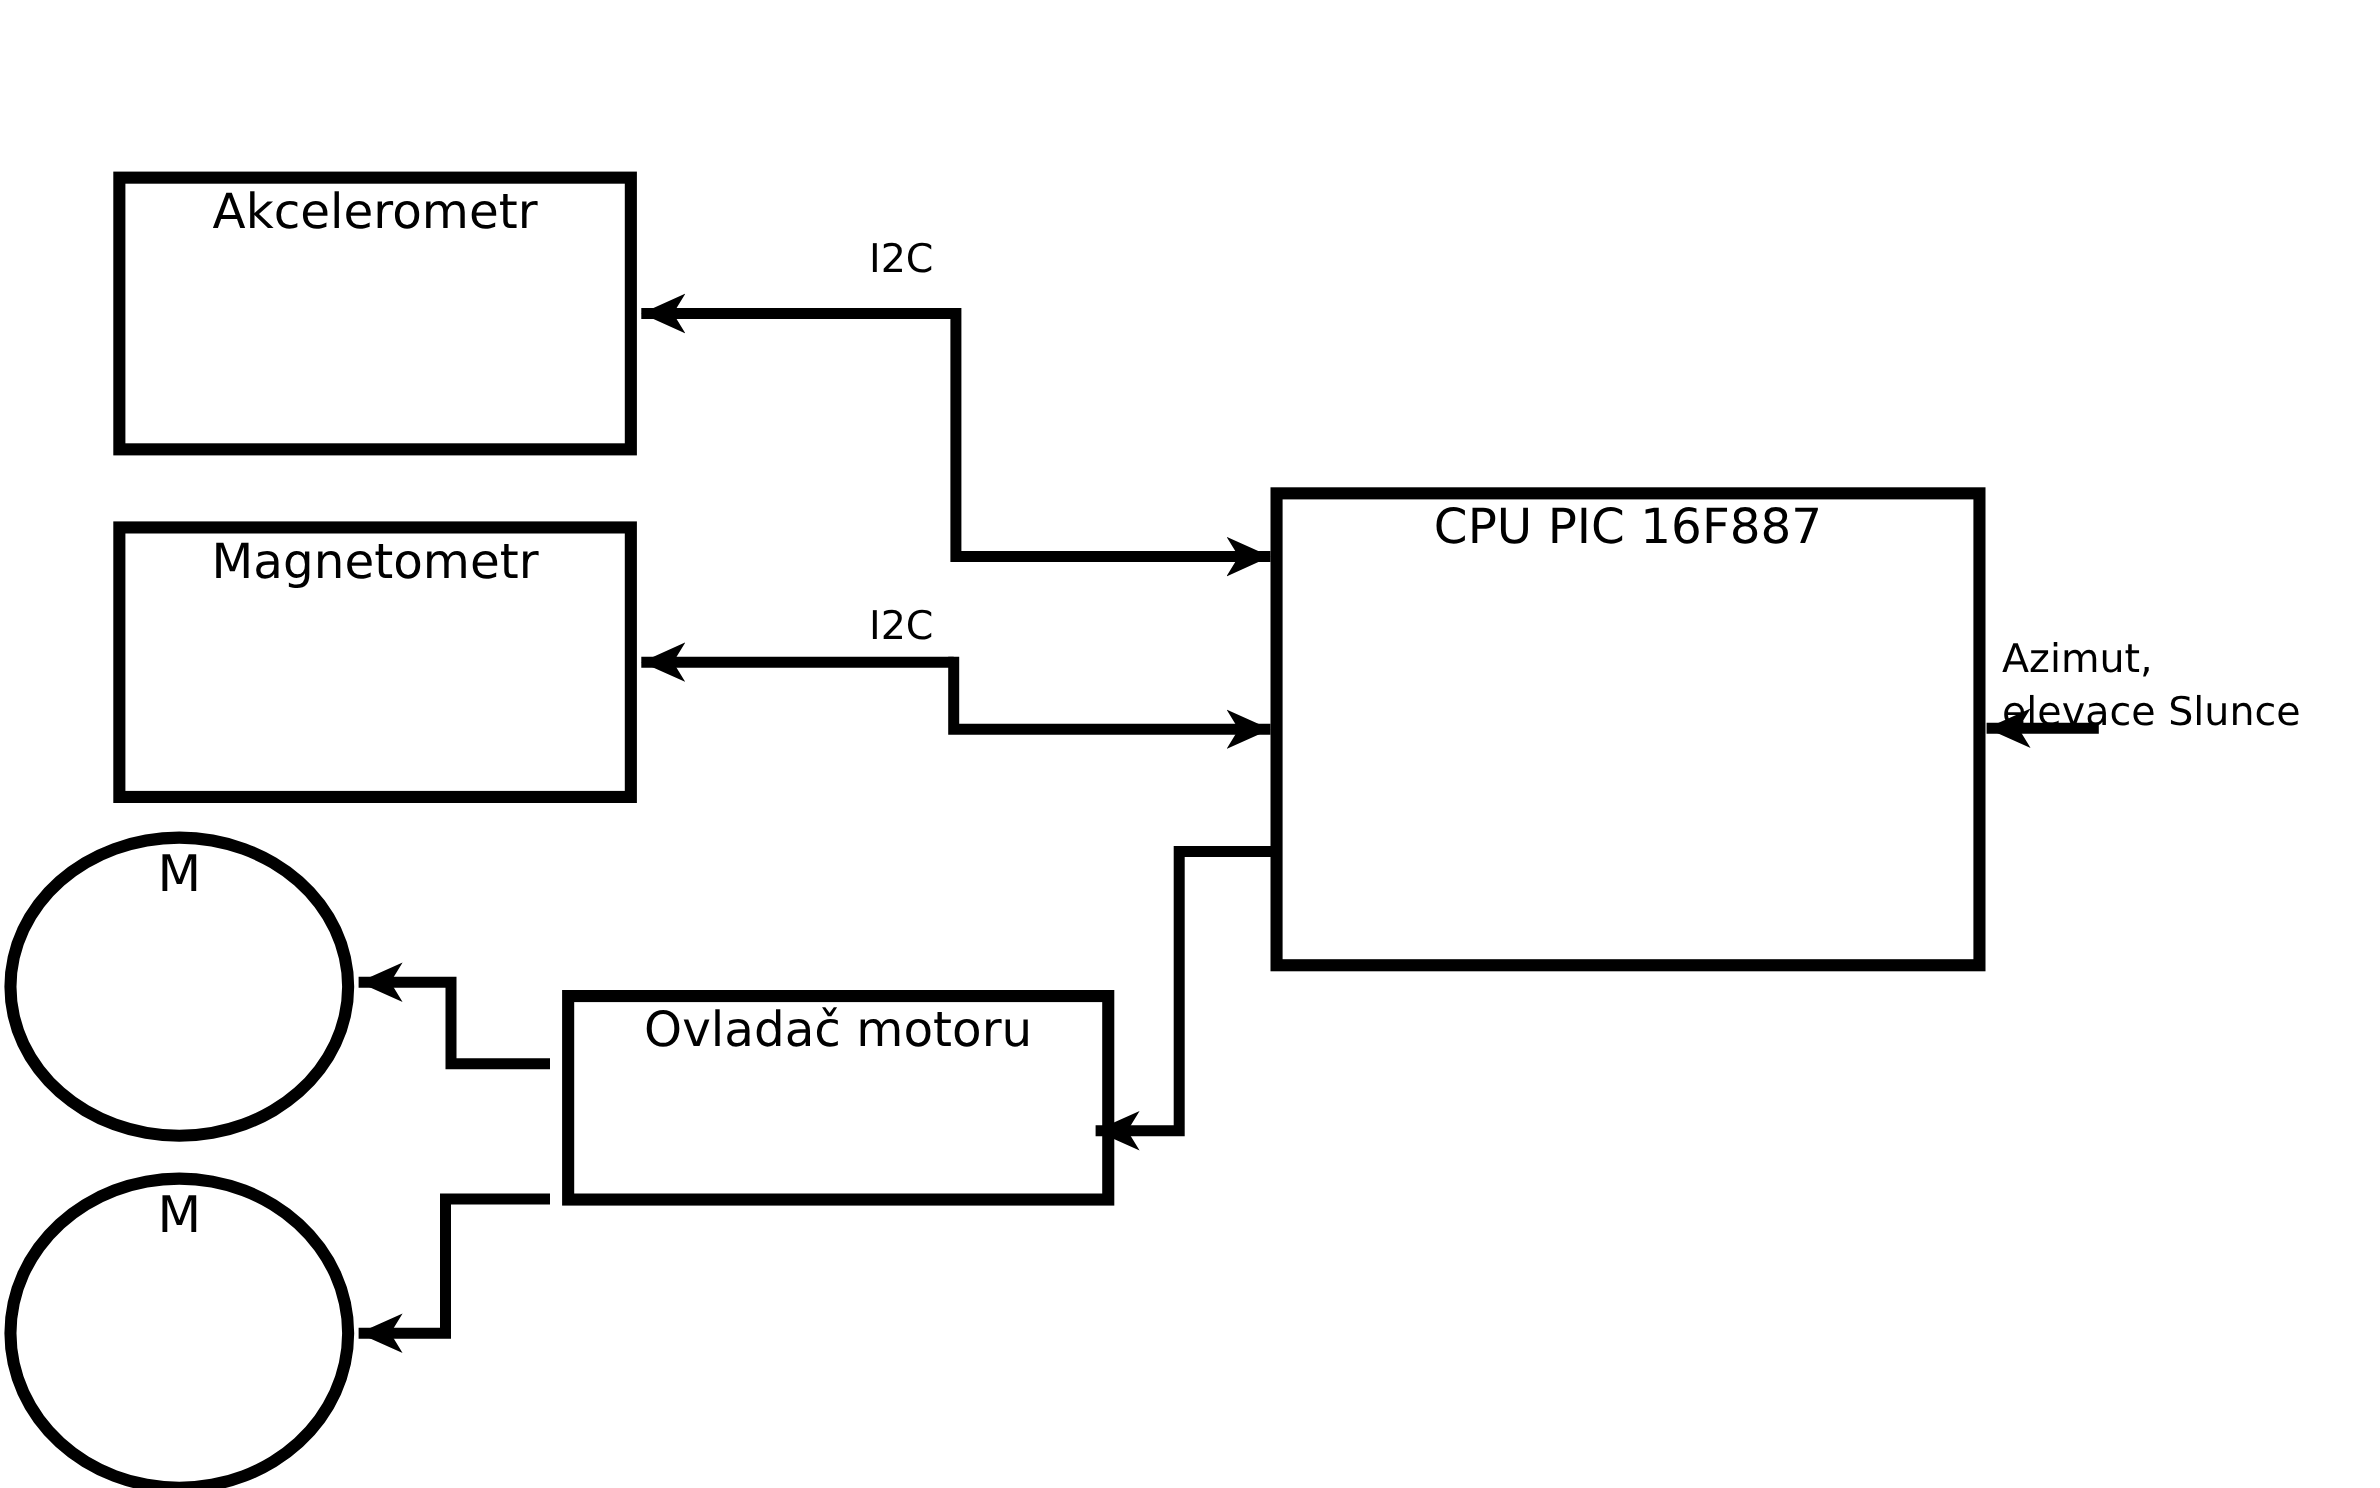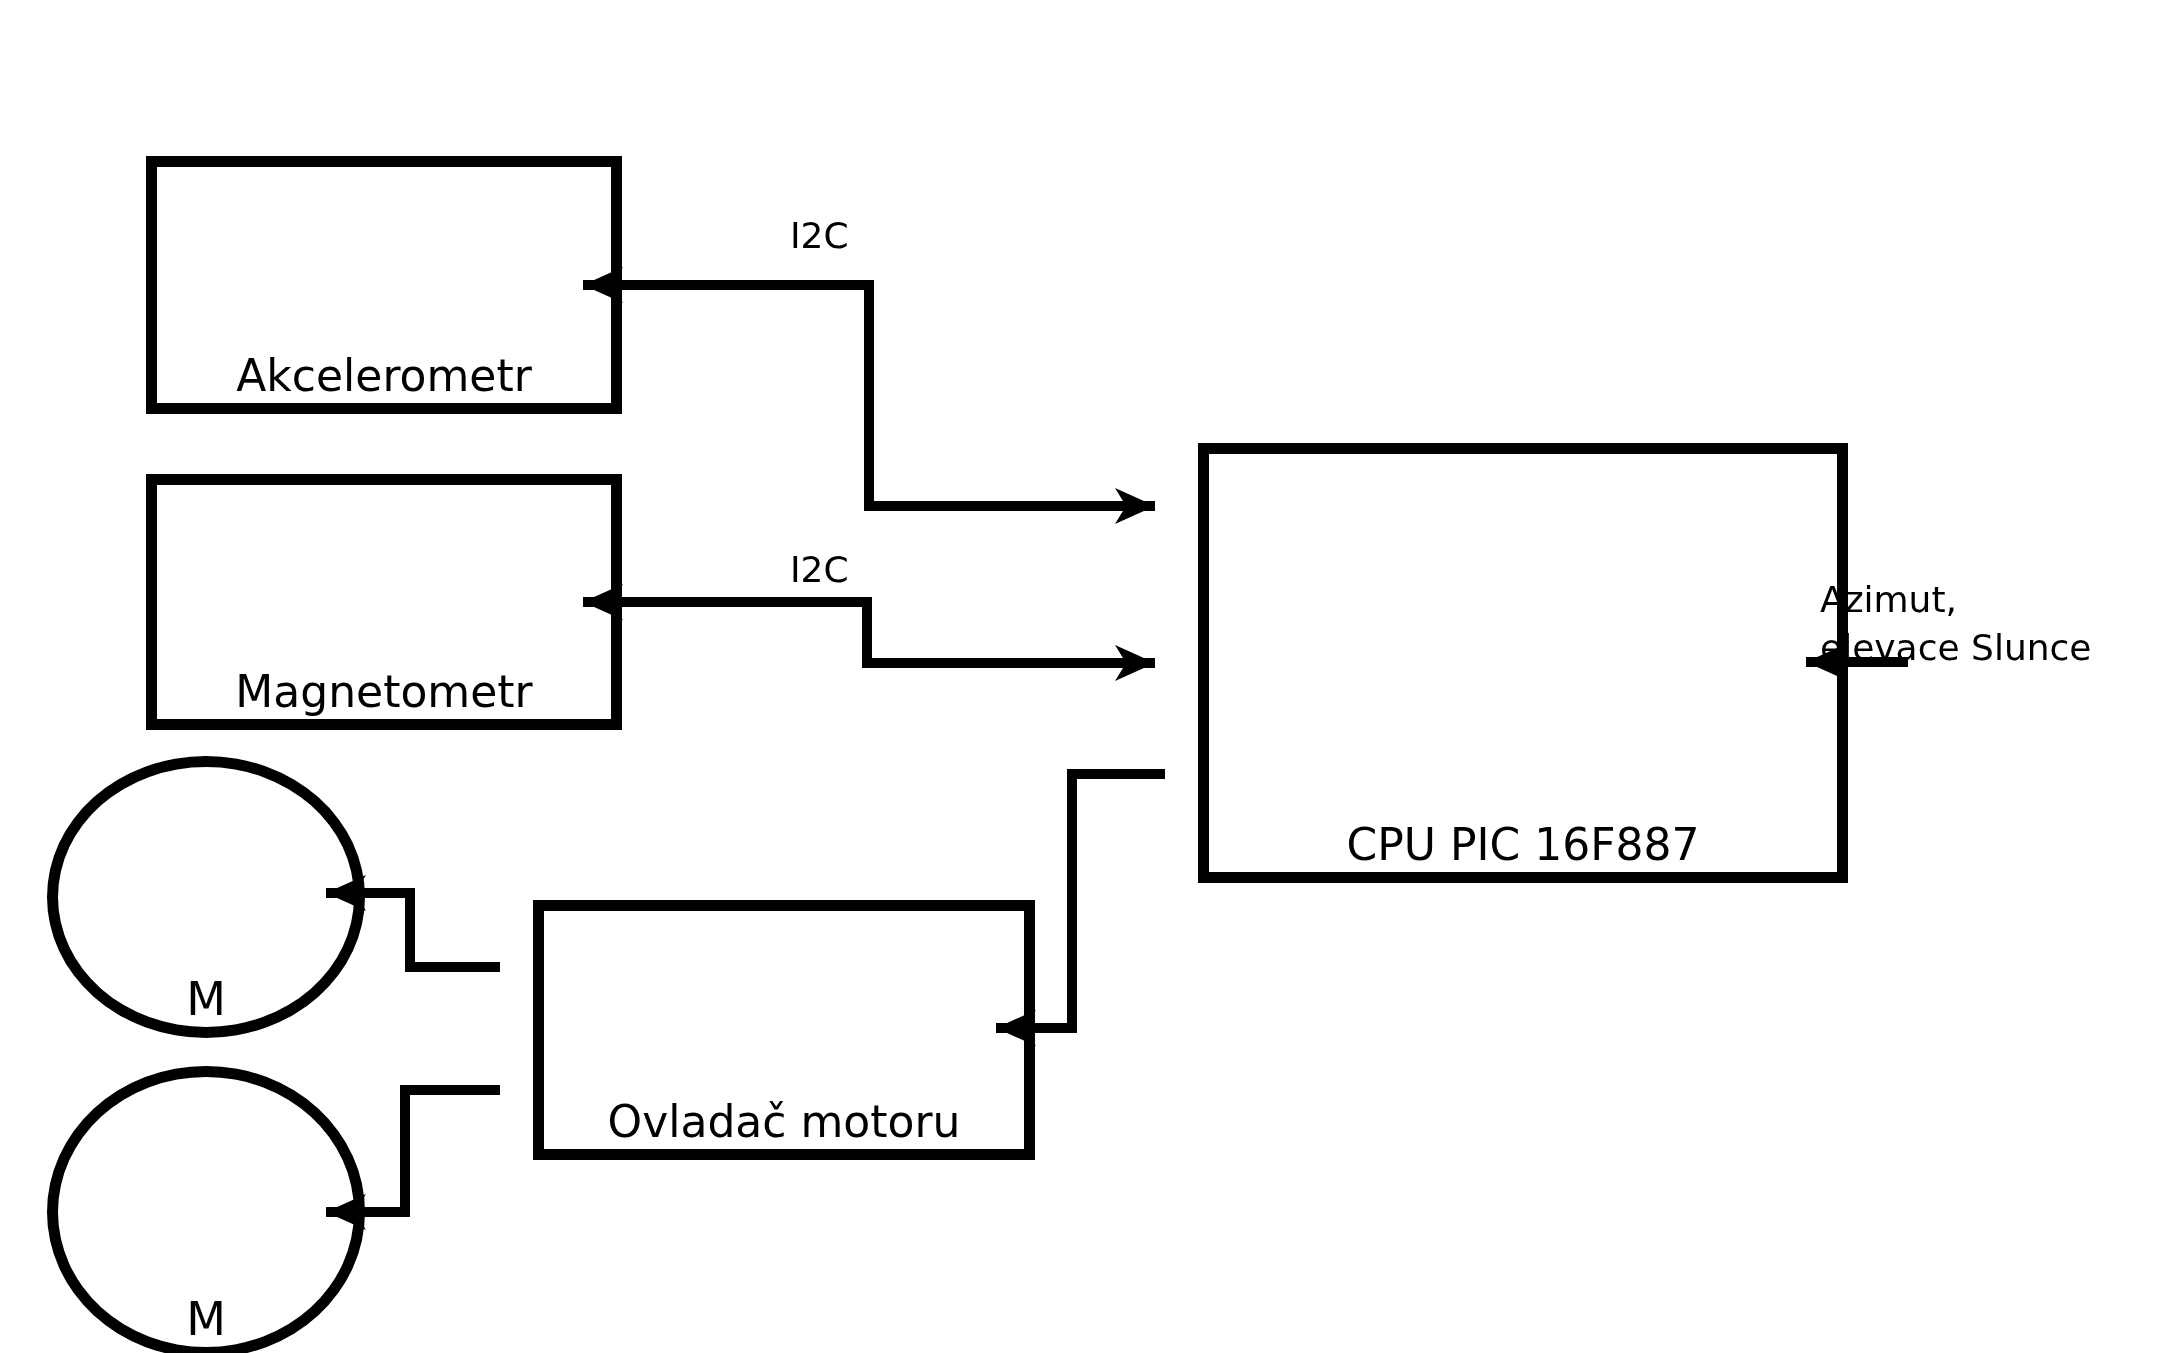--- a/index.html
+++ b/index.html
@@ -11,26 +11,25 @@
     overflow: hidden;
     font-family: "DejaVu Sans", sans-serif;
     color: #000000;
   }
   .node {
     position: absolute;
     box-sizing: border-box;
     border: 11px solid #000000;
     background: #ffffff;
     display: flex;
-    align-items: flex-end;
+    align-items: flex-start;
     justify-content: center;
     font-size: 44px;
     line-height: 1.2;
     text-align: center;
-    margin-left: 43px;
   }
   .circle { border-radius: 50%; font-size: 46px; }
   .floating-label {
     position: absolute;
     font-size: 36px;
     line-height: 1.32;
     white-space: pre-line;
   }
   .title { font-size: 44px; }
   svg.wires {
@@ -57,21 +56,21 @@
   </div>
 
   <div class="node" style="left:103px; top:474px; width:476px; height:256px;">
     <span>Magnetometr</span>
   </div>
 
   <div class="node" style="left:1155px; top:443px; width:650px; height:440px;">
     <span>CPU PIC 16F887</span>
   </div>
 
-  <div class="node" style="left:490px; top:900px; width:502px; height:260px;">
+  <div class="node" style="left:511px; top:900px; width:502px; height:196px;">
     <span>Ovladač motoru</span>
   </div>
 
   <div class="node circle" style="left:4px; top:756px; width:318px; height:282px;">
     <span>M</span>
   </div>
 
   <div class="node circle" style="left:4px; top:1066px; width:318px; height:292px;">
     <span>M</span>
   </div>

